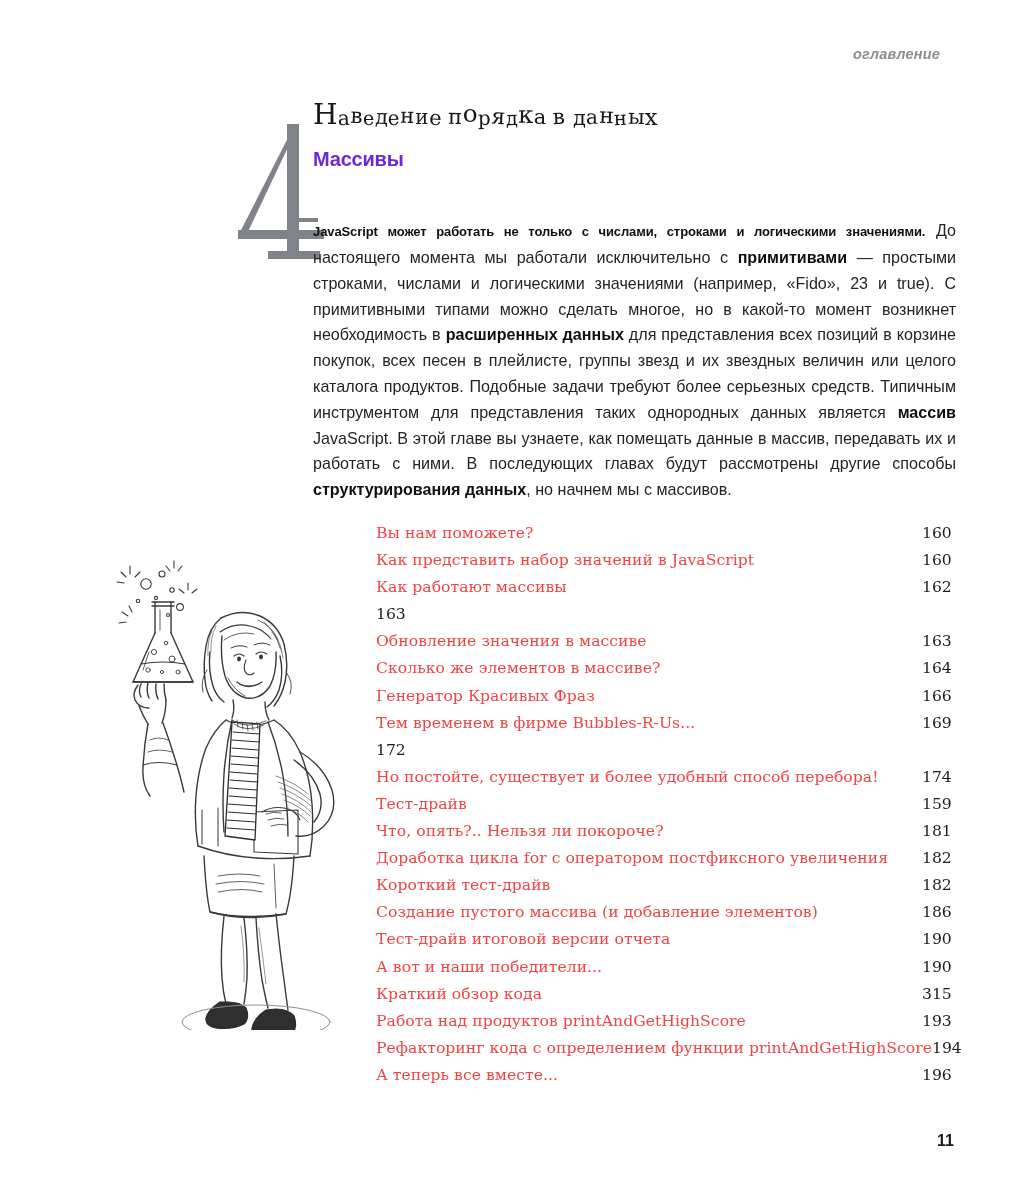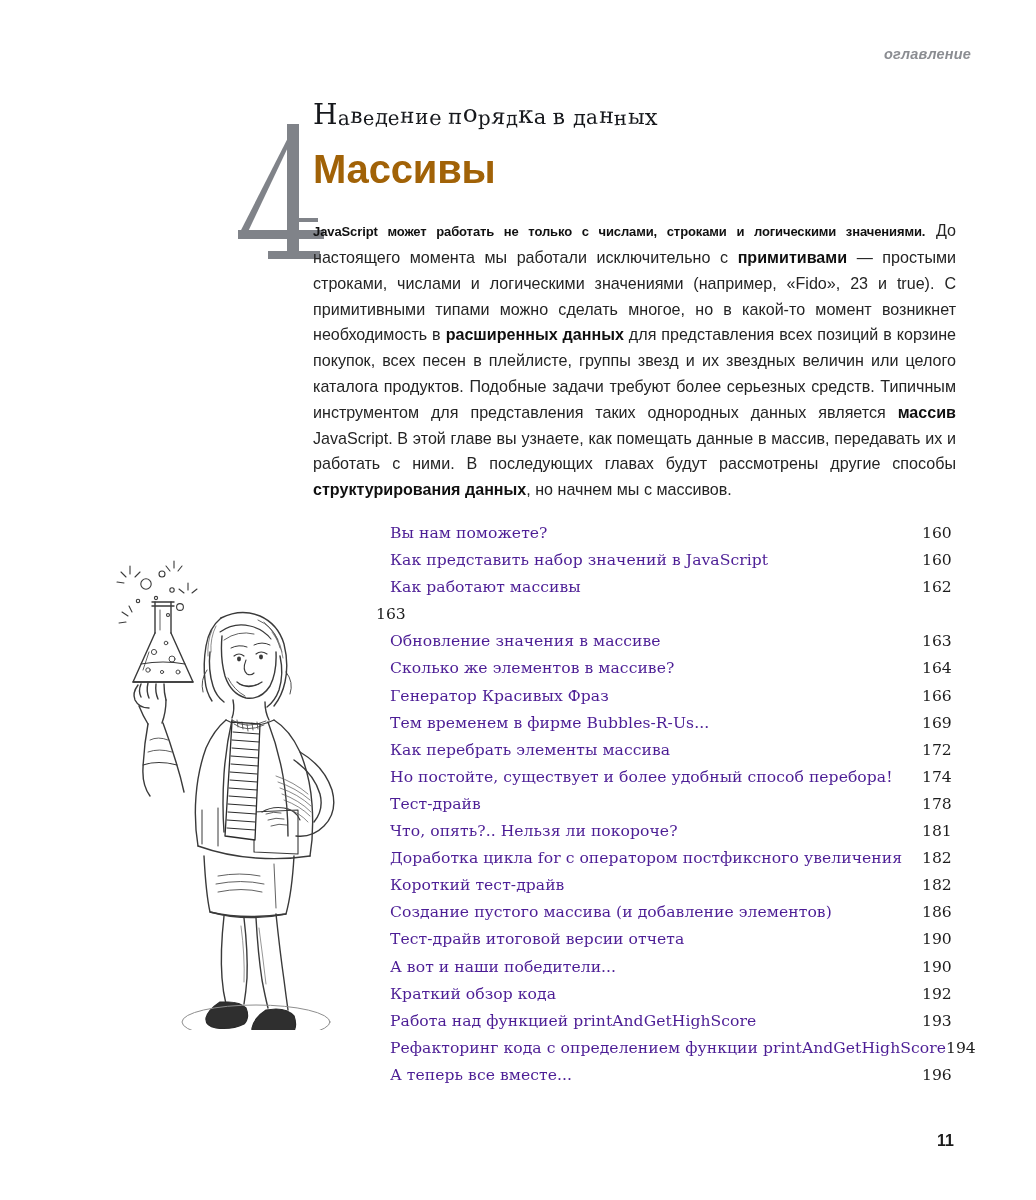--- a/index.html
+++ b/index.html
@@ -15,21 +15,21 @@
     overflow: hidden;
     font-family: "Liberation Sans", sans-serif;
     color: #1b1b1b;
     -webkit-font-smoothing: antialiased;
   }
 
   
   .running-head {
     position: absolute;
     top: 46px;
-    right: 65px;
+    right: 96px;
     font-family: "Liberation Sans", sans-serif;
     font-style: italic;
     font-weight: 700;
     font-size: 14.5px;
     letter-spacing: 0.2px;
     color: #8b8d92;
   }
 
   
   .chapter-number {
@@ -58,24 +58,24 @@
     white-space: nowrap;
   }
   .chapter-kicker .k {
     display: inline-block;
     transform-origin: 50% 80%;
   }
   .chapter-title {
     margin-top: 19px;
     font-family: "Liberation Sans", sans-serif;
     font-weight: 700;
-    font-size: 40px;
+    font-size: 20px;
     line-height: 1;
     letter-spacing: -0.2px;
-    color: #a16207;
+    color: #6d28d9;
   }
 
   
   .intro {
     position: absolute;
     left: 313px;
     top: 202px;
     width: 643px;
     font-size: 16.1px;
     line-height: 25.8px;
@@ -112,24 +112,23 @@
     font-family: "DejaVu Serif", "Liberation Serif", serif;
   }
   .toc-row {
     display: flex;
     align-items: baseline;
     justify-content: space-between;
     height: 27.1px;
   }
   .toc-label {
     font-size: 15.6px;
-    color: #4c1d95;
+    color: #ef4444;
     white-space: nowrap;
     letter-spacing: 0.05px;
-    margin-left: 14px;
   }
   .toc-page {
     font-size: 15.6px;
     color: #1d1d1d;
     text-align: left;
     min-width: 34px;
     flex: none;
     font-variant-numeric: lining-nums;
   }
 
@@ -402,30 +401,29 @@
     </div>
     <div class="toc-row">
       <span class="toc-label">Генератор Красивых Фраз</span>
       <span class="toc-page">166</span>
     </div>
     <div class="toc-row">
       <span class="toc-label">Тем временем в фирме Bubbles-R-Us...</span>
       <span class="toc-page">169</span>
     </div>
     <div class="toc-row">
-      <span class="toc-label">Как перебрать элементы массива</span>
       <span class="toc-page">172</span>
     </div>
     <div class="toc-row">
       <span class="toc-label">Но постойте, существует и более удобный способ перебора!</span>
       <span class="toc-page">174</span>
     </div>
     <div class="toc-row">
       <span class="toc-label">Тест-драйв</span>
-      <span class="toc-page">178</span>
+      <span class="toc-page">159</span>
     </div>
     <div class="toc-row">
       <span class="toc-label">Что, опять?.. Нельзя ли покороче?</span>
       <span class="toc-page">181</span>
     </div>
     <div class="toc-row">
       <span class="toc-label">Доработка цикла for с оператором постфиксного увеличения</span>
       <span class="toc-page">182</span>
     </div>
     <div class="toc-row">
@@ -439,24 +437,24 @@
     <div class="toc-row">
       <span class="toc-label">Тест-драйв итоговой версии отчета</span>
       <span class="toc-page">190</span>
     </div>
     <div class="toc-row">
       <span class="toc-label">А вот и наши победители...</span>
       <span class="toc-page">190</span>
     </div>
     <div class="toc-row">
       <span class="toc-label">Краткий обзор кода</span>
-      <span class="toc-page">192</span>
-    </div>
-    <div class="toc-row">
-      <span class="toc-label">Работа над функцией printAndGetHighScore</span>
+      <span class="toc-page">315</span>
+    </div>
+    <div class="toc-row">
+      <span class="toc-label">Работа над продуктов printAndGetHighScore</span>
       <span class="toc-page">193</span>
     </div>
     <div class="toc-row">
       <span class="toc-label">Рефакторинг кода с определением функции printAndGetHighScore</span>
       <span class="toc-page">194</span>
     </div>
     <div class="toc-row">
       <span class="toc-label">А теперь все вместе...</span>
       <span class="toc-page">196</span>
     </div>

